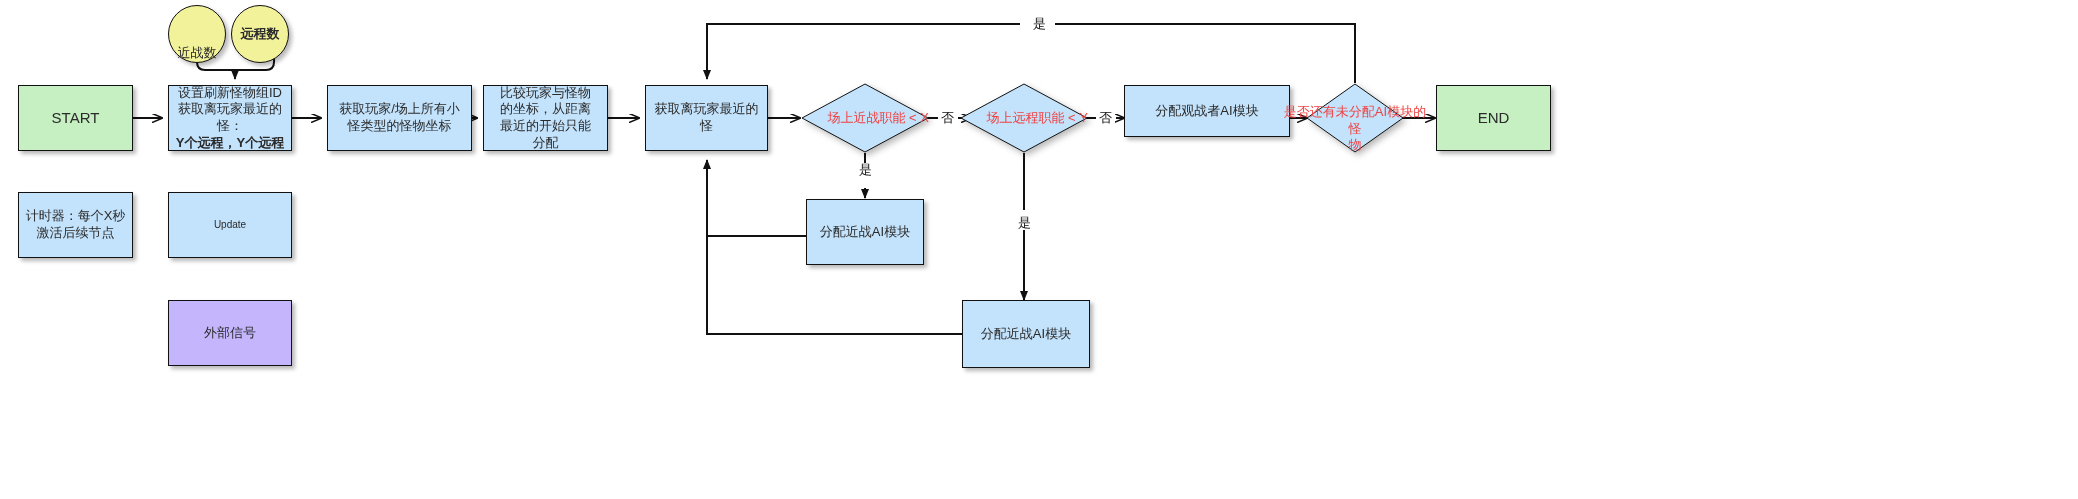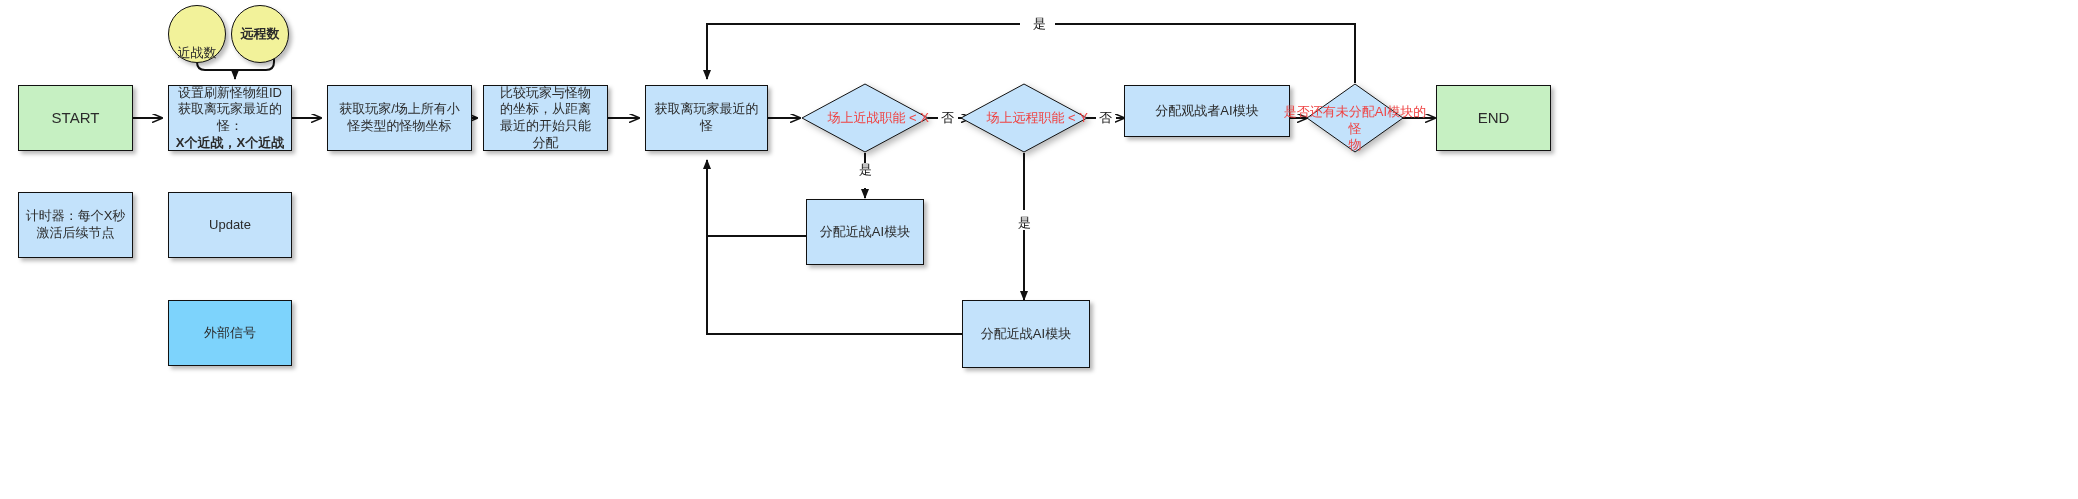--- a/index.html
+++ b/index.html
@@ -22,21 +22,21 @@
     line-height:1.28;
     white-space:pre-line;
     z-index:3;
   }
   .rect{
     border:1px solid #111111;
     box-shadow:3px 3px 4px rgba(0,0,0,0.28);
   }
   .blue{background:#c3e2fb;}
   .green{background:#c6f0c2;}
-  .pink{background:#7dd3fc;}
+  .pink{background:#c4b5fd;}
   .yellow{background:#f2f29a;}
 
   .circle{
     border-radius:50%;
     border:1px solid #111111;
     box-shadow:3px 3px 4px rgba(0,0,0,0.28);
   }
 
   .diamond-wrap{position:absolute;z-index:3;}
   .diamond-wrap svg{position:absolute;left:0;top:0;overflow:visible;}
@@ -54,21 +54,21 @@
     color:#111111;
     font-size:13px;
     background:#ffffff;
     padding:0 3px;
     z-index:4;
     white-space:nowrap;
     line-height:1;
   }
 
   .t13{font-size:13px;}
-  .t14{font-size:13px;}
+  .t14{font-size:10px;}
   .t15{font-size:15px;}
   .bold{font-weight:bold;}
 </style>
 </head>
 <body>
 
 <div id="canvas">
 
   <svg class="edges" viewBox="0 0 2078 499">
     <defs>
@@ -134,21 +134,21 @@
     <span>近战数</span>
   </div>
 
   <div class="node circle yellow t13" style="left:231px;top:5px;width:58px;height:58px;font-weight:bold;">
     <span>远程数</span>
   </div>
 
   <div class="node rect blue" style="left:168px;top:85px;width:124px;height:66px;flex-direction:column;">
     <span class="t13">设置刷新怪物组ID</span>
     <span class="t13">获取离玩家最近的怪：</span>
-    <span class="t13 bold">X个近战，X个近战</span>
+    <span class="t13 bold">Y个远程，Y个远程</span>
   </div>
 
   <div class="node rect blue t13" style="left:327px;top:85px;width:145px;height:66px;padding:0 6px;">
     <span>获取玩家/场上所有小怪类型的怪物坐标</span>
   </div>
 
   <div class="node rect blue t13" style="left:483px;top:85px;width:125px;height:66px;padding:0 16px;">
     <span>比较玩家与怪物的坐标，从距离最近的开始只能分配</span>
   </div>
 

